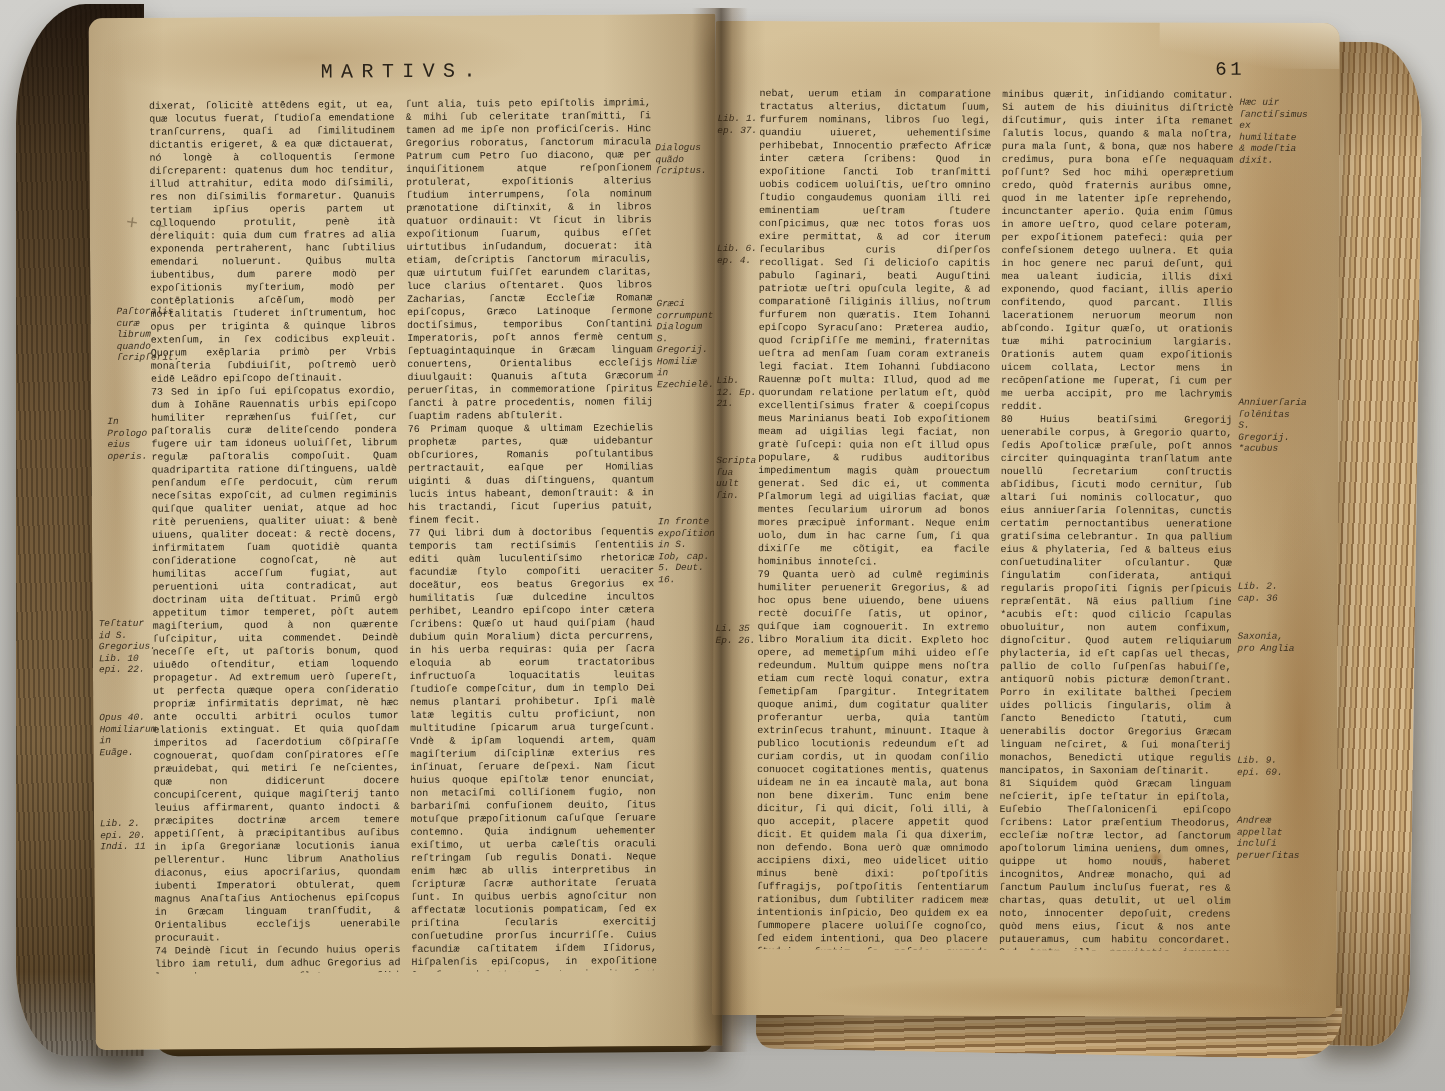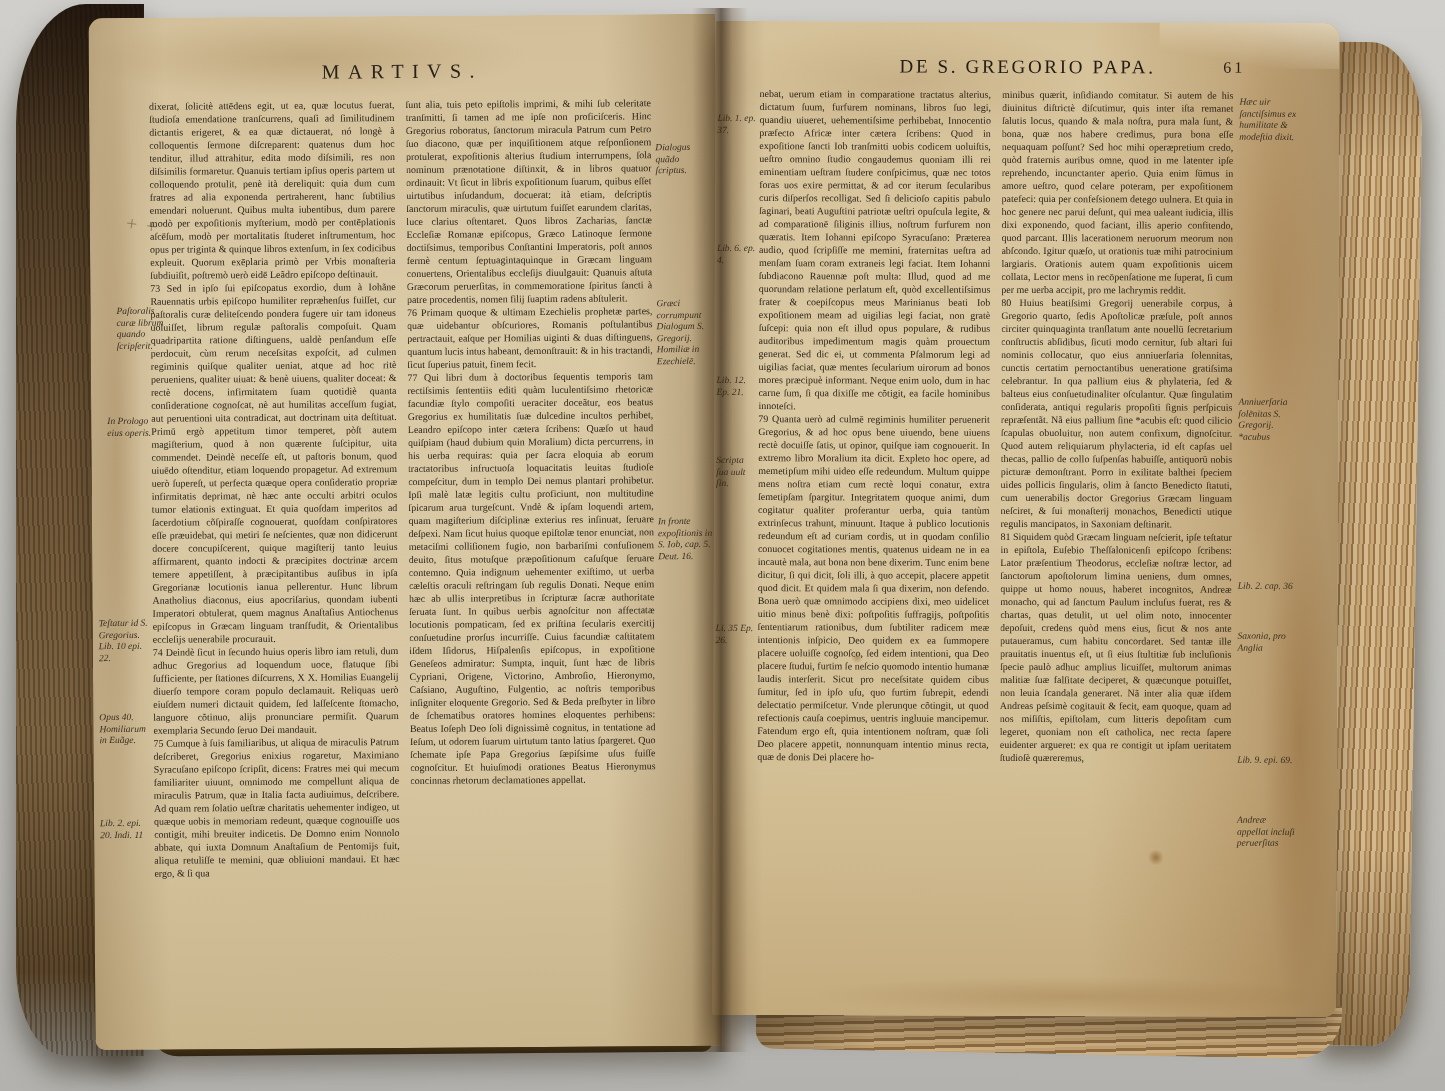--- a/index.html
+++ b/index.html
@@ -1,18 +1,18 @@
 <!DOCTYPE html>
 <html><head>
 <meta charset="utf-8">
 <style>
   html,body{margin:0;padding:0;}
   .scene{position:relative;width:1445px;height:1091px;overflow:hidden;
     background:linear-gradient(180deg,#d0cfcb 0%,#c6c6c2 40%,#bcbbb7 80%,#b3b2ae 100%);
-    font-family:Liberation Serif, serif;color:#2b2318;}
+    font-family:Liberation Mono, monospace;color:#2b2318;}
   .book{position:absolute;left:0;top:0;width:100%;height:100%;}
 
   
   .edge-left{position:absolute;left:16px;top:4px;width:128px;height:1052px;
     border-radius:70px 0 0 50px / 120px 0 0 90px;
     background:
       repeating-linear-gradient(88deg, rgba(20,12,5,.28) 0 2px, rgba(0,0,0,0) 2px 5px),
       linear-gradient(180deg,#241910 0%,#4a3822 14%,#6d5536 40%,#7d6441 70%,#5a4529 92%,#33271674 100%);
     box-shadow:0 16px 28px rgba(30,22,10,.5);}
   
@@ -55,21 +55,21 @@
       linear-gradient(180deg,#d6c29a 0%,#dac8a2 35%,#d4c096 75%,#c4ab7e 100%);
     box-shadow:0 16px 26px rgba(35,25,10,.4);}
   
   .gutter{position:absolute;left:692px;top:8px;width:56px;height:1044px;z-index:5;pointer-events:none;
     background:linear-gradient(90deg, rgba(60,40,18,0) 0%, rgba(72,50,24,.42) 40%, rgba(42,28,12,.6) 52%, rgba(86,60,30,.28) 72%, rgba(0,0,0,0) 100%);}
 
   .running-head{position:absolute;top:44px;left:0;width:100%;text-align:center;
     font-size:20px;letter-spacing:.42em;color:#2a231a;}
   .running-head-r{position:absolute;top:34px;left:0;width:100%;text-align:center;
     font-size:19px;letter-spacing:.14em;color:#241d14;}
-  .folio{position:absolute;right:94px;top:2px;font-size:16px;letter-spacing:.2em;}
+  .folio{position:absolute;right:94px;top:2px;font-size:19px;letter-spacing:.2em;}
 
   .cols{position:absolute;display:flex;gap:11px;}
   .cols-l{left:60px;top:82px;width:502px;height:874px;}
   .cols-r{left:44px;top:66px;width:474px;height:862px;}
   .col{flex:1;height:100%;overflow:hidden;text-align:justify;
     font-size:10px;line-height:1.3;color:#2b2418;}
   .col p{margin:0;}
   .page-r .col{color:#271f13;}
 
   .mnotes{position:absolute;top:0;bottom:0;font-style:italic;font-size:9.5px;line-height:1.22;color:#3a2f1f;}
@@ -122,21 +122,20 @@
             <p class="">ſunt alia, tuis peto epiſtolis imprimi, &amp; mihi ſub celeritate tranſmitti, ſi tamen ad me ipſe non proficiſceris. Hinc Gregorius roboratus, ſanctorum miracula Patrum cum Petro ſuo diacono, quæ per inquiſitionem atque reſponſionem protulerat, expoſitionis alterius ſtudium interrumpens, ſola nominum prænotatione diſtinxit, &amp; in libros quatuor ordinauit: Vt ſicut in libris expoſitionum ſuarum, quibus eſſet uirtutibus inſudandum, docuerat: ità etiam, deſcriptis ſanctorum miraculis, quæ uirtutum fuiſſet earundem claritas, luce clarius oſtentaret. Quos libros Zacharias, ſanctæ Eccleſiæ Romanæ epiſcopus, Græco Latinoque ſermone doctiſsimus, temporibus Conſtantini Imperatoris, poſt annos fermè centum ſeptuagintaquinque in Græcam linguam conuertens, Orientalibus eccleſijs diuulgauit: Quanuis aſtuta Græcorum peruerſitas, in commemoratione ſpiritus ſancti à patre procedentis, nomen filij ſuaptim radens abſtulerit.</p>
             <p class="">76 Primam quoque &amp; ultimam Ezechielis prophetæ partes, quæ uidebantur obſcuriores, Romanis poſtulantibus pertractauit, eaſque per Homilias uiginti &amp; duas diſtinguens, quantum lucis intus habeant, demonſtrauit: &amp; in his tractandi, ſicut ſuperius patuit, finem fecit.</p>
             <p class="">77 Qui libri dum à doctoribus ſequentis temporis tam rectiſsimis ſententiis editi quàm luculentiſsimo rhetoricæ facundiæ ſtylo compoſiti ueraciter doceãtur, eos beatus Gregorius ex humilitatis ſuæ dulcedine incultos perhibet, Leandro epiſcopo inter cætera ſcribens: Quæſo ut haud quiſpiam (haud dubium quin Moralium) dicta percurrens, in his uerba requiras: quia per ſacra eloquia ab eorum tractatoribus infructuoſa loquacitatis leuitas ſtudioſe compeſcitur, dum in templo Dei nemus plantari prohibetur. Ipſi malè latæ legitis cultu proficiunt, non multitudine ſpicarum arua turgeſcunt. Vndè &amp; ipſam loquendi artem, quam magiſterium diſciplinæ exterius res inſinuat, ſeruare deſpexi. Nam ſicut huius quoque epiſtolæ tenor enunciat, non metaciſmi colliſionem fugio, non barbariſmi confuſionem deuito, ſitus motuſque præpoſitionum caſuſque ſeruare contemno. Quia indignum uehementer exiſtimo, ut uerba cæleſtis oraculi reſtringam ſub regulis Donati. Neque enim hæc ab ullis interpretibus in ſcripturæ ſacræ authoritate ſeruata ſunt. In quibus uerbis agnoſcitur non affectatæ locutionis pompaticam, ſed ex priſtina ſecularis exercitij conſuetudine prorſus incurriſſe. Cuius facundiæ caſtitatem iſdem Iſidorus, Hiſpalenſis epiſcopus, in expoſitione Geneſeos admiratur: Sumpta, inquit, ſunt hæc de libris Cypriani, Origene, Victorino, Ambroſio, Hieronymo, Caſsiano, Auguſtino, Fulgentio, ac noſtris temporibus inſigniter eloquente Gregorio. Sed &amp; Beda preſbyter in libro de ſchematibus oratores homines eloquentes perhibens: Beatus Ioſeph Deo ſoli dignissimè cognitus, in tentatione ad Ieſum, ut odorem ſuarum uirtutum tanto latius ſpargeret. Quo ſchemate ipſe Papa Gregorius ſæpiſsime uſus fuiſſe cognoſcitur. Et huiuſmodi orationes Beatus Hieronymus concinnas rhetorum declamationes appellat.</p>
           </div>
       </div>
     </div>
 
     <div class="page page-r">
       <div class="corner-fold"></div>
       <div class="running-head-r">
-        <span>DE S. GREGORIO PAPA.</span>
         <span class="folio">61</span>
       </div>
       <div class="mnotes mn-ri">
           <div class="mnote" style="top: 92px;">Lib. 1. ep. 37.</div>
           <div class="mnote" style="top: 222px;">Lib. 6. ep. 4.</div>
           <div class="mnote" style="top: 354px;">Lib. 12. Ep. 21.</div>
           <div class="mnote" style="top: 434px;">Scripta ſua uult ſin.</div>
           <div class="mnote" style="top: 602px;">Li. 35 Ep. 26.</div>
         </div>
       <div class="mnotes mn-ro">

